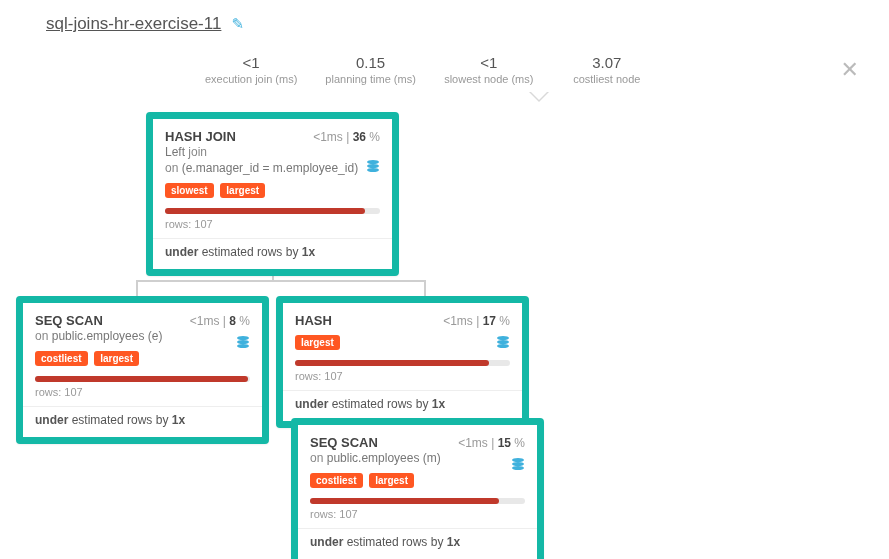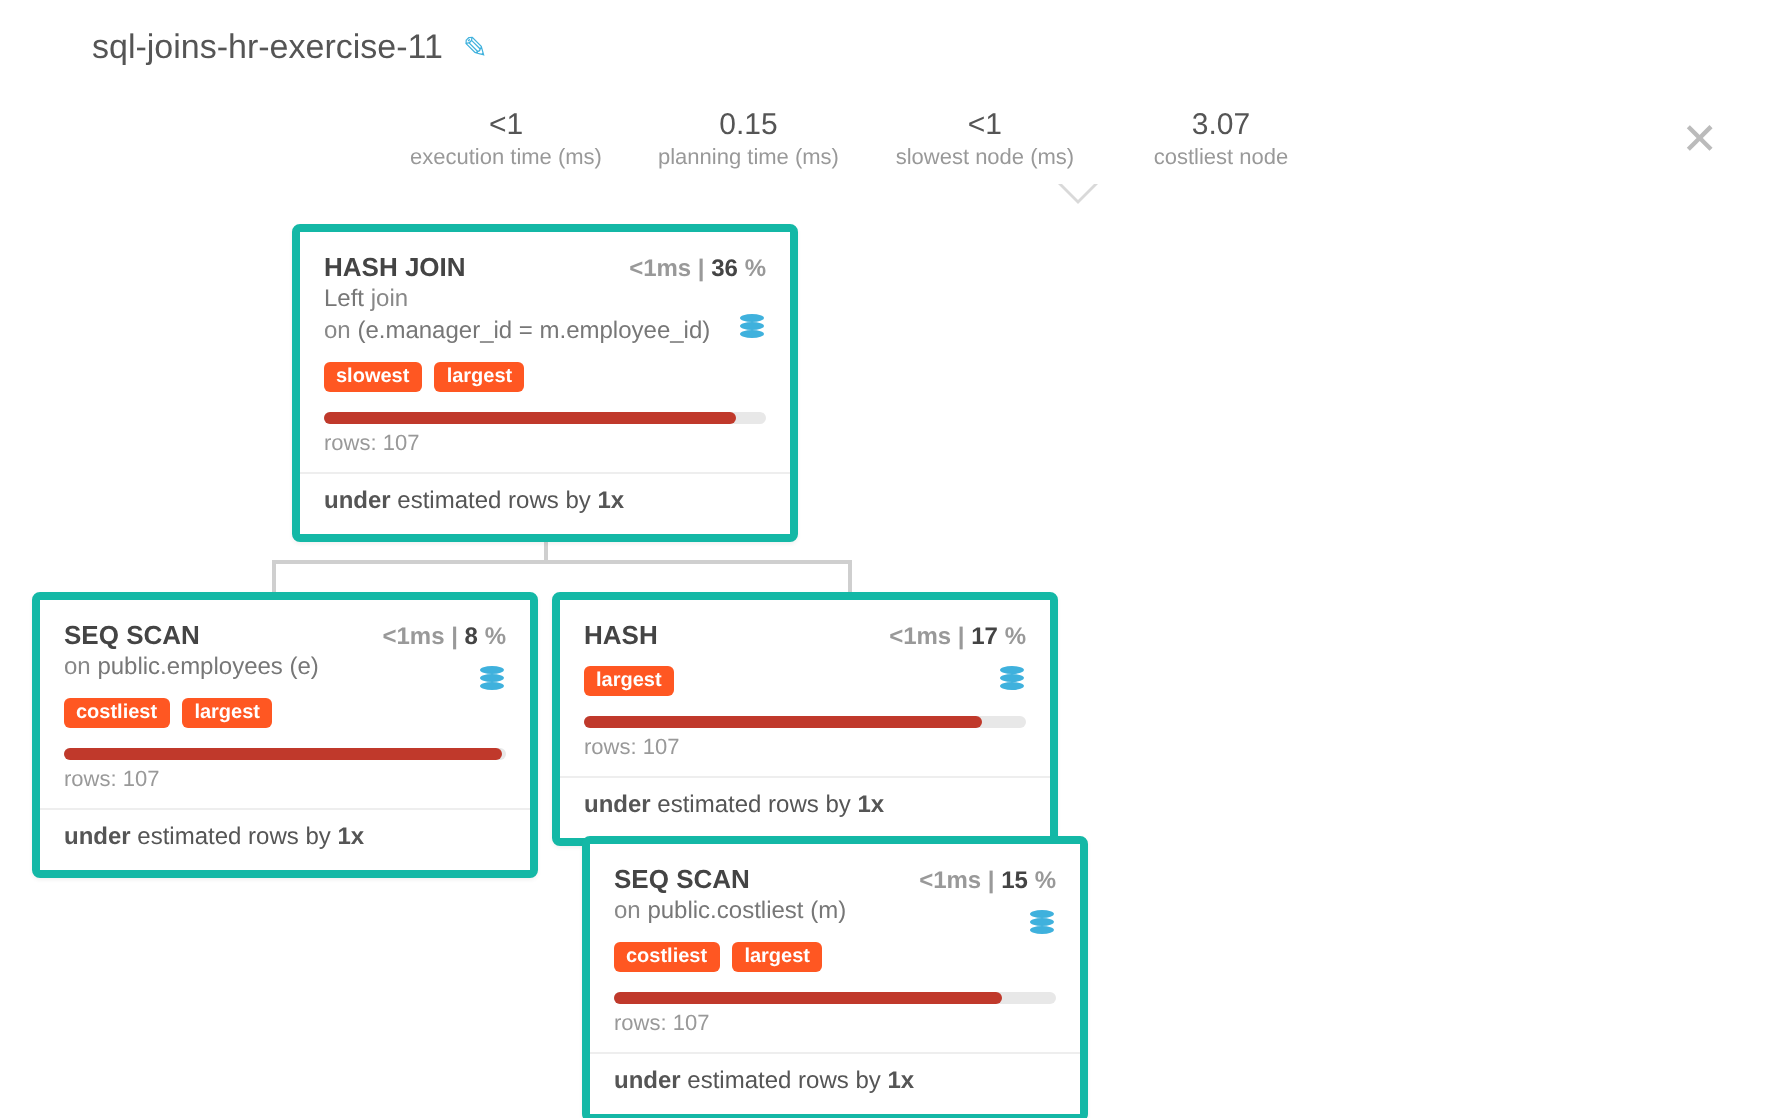--- a/index.html
+++ b/index.html
@@ -1,36 +1,36 @@
 <!DOCTYPE html>
 <html><head>
 <meta charset="utf-8">
 <style>
   * { box-sizing: border-box; margin: 0; padding: 0; }
   :root { --blue:#3fb1dd; --orange:#ff5722; --red:#c0392b; --grey:#999; --text:#555; --pale:#e8e8e8; }
   body { font-family: "Segoe UI", Arial, sans-serif; font-size:13px; color:var(--text); background:#fff; width:889px; height:559px; position:relative; overflow:hidden; }
 
   .title-row { position:absolute; left:46px; top:14px; display:flex; align-items:center; gap:10px; }
-  .title { font-size:17px; color:#555; }
+  .title { font-size:17px; color:#555;text-decoration:underline; }
   .pencil { color:#3fb1dd; font-size:15px; }
 
   .stats { position:absolute; top:54px; left:205px; right:30px; display:flex; gap:28px; align-items:center; }
   .stat { text-align:center; min-width:90px; }
   .stat .v { font-size:15px; color:#555; }
   .stat .l { font-size:11px; color:#999; margin-top:2px; }
   .close-x { color:#bbb; font-size:22px; margin-left:auto; cursor:pointer; }
 
   .pointer { position:absolute; left:529px; top:92px; width:20px; height:10px; background:#fff; }
   .pointer svg { display:block; }
 
   .plan { position:absolute; left:16px; top:112px; right:0; bottom:0; }
-  .node { position:absolute; width:253px; background:#fff; border:4px solid #14b8a6; border-radius:4px; padding:10px 12px 10px; box-shadow:0 1px 2px rgba(0,0,0,0.06); }
+  .node { position:absolute; width:253px; background:#fff; border:7px solid #14b8a6; border-radius:4px; padding:10px 12px 10px; box-shadow:0 1px 2px rgba(0,0,0,0.06); }
   .node .hdr { display:flex; align-items:baseline; font-weight:bold; color:#444; }
   .node .hdr .nm { font-size:13px; }
-  .node .hdr .mt { margin-left:auto; font-size:12px; color:#999; font-weight:bold; }
+  .node .hdr .mt { margin-left:auto; font-size:12px; color:#999; font-weight:normal; }
   .node .hdr .mt b { color:#444; }
   .node .sub { font-size:12px; color:#777; margin-top:0; line-height:1.35; }
   .node .sub .hl { color:#888; }
   .disk { position:absolute; right:12px; top:40px; color:#3fb1dd; }
   .tags { margin-top:6px; }
   .tag { display:inline-block; background:var(--orange); color:#fff; font-size:10px; font-weight:bold; border-radius:3px; padding:2px 6px; margin-right:3px; }
   .bar { margin-top:10px; height:6px; background:var(--pale); border-radius:3px; position:relative; }
   .bar .fill { position:absolute; left:0; top:0; bottom:0; background:var(--red); border-radius:3px; }
   .rows { font-size:11px; color:#999; margin-top:4px; }
   .divider { height:1px; background:#eee; margin:8px -12px 6px; }
@@ -43,21 +43,21 @@
 <body>
 
 <div class="title-row">
   <span class="title">sql-joins-hr-exercise-11</span>
   <span class="pencil">✎</span>
 </div>
 
 <div class="stats">
   <div class="stat">
     <div class="v">&lt;1</div>
-    <div class="l">execution time (ms)</div>
+    <div class="l">execution join (ms)</div>
   </div>
   <div class="stat">
     <div class="v">0.15</div>
     <div class="l">planning time (ms)</div>
   </div>
   <div class="stat">
     <div class="v">&lt;1</div>
     <div class="l">slowest node (ms)</div>
   </div>
   <div class="stat">
@@ -159,21 +159,21 @@
     <div class="divider"></div>
     <div class="est"><b>under</b><span> estimated rows by </span><b>1x</b></div>
   </div>
 
   <div class="node" style="left:275px; top:306px;">
     <div class="hdr">
       <span class="nm">SEQ SCAN</span>
       <span class="mt"><span>&lt;1ms</span> | <b>15</b> %</span>
     </div>
     <div class="sub">
-      <span class="hl">on</span> <span>public.costliest (m)</span>
+      <span class="hl">on</span> <span>public.employees (m)</span>
     </div>
     <span class="disk" style="top:32px;">
       <svg width="14" height="14" viewBox="0 0 14 14">
           <ellipse cx="7" cy="3" rx="6" ry="2" fill="#3fb1dd"></ellipse>
           <ellipse cx="7" cy="7" rx="6" ry="2" fill="#3fb1dd"></ellipse>
           <ellipse cx="7" cy="11" rx="6" ry="2" fill="#3fb1dd"></ellipse>
         </svg>
     </span>
     <div class="tags">
       <span class="tag">costliest</span>

